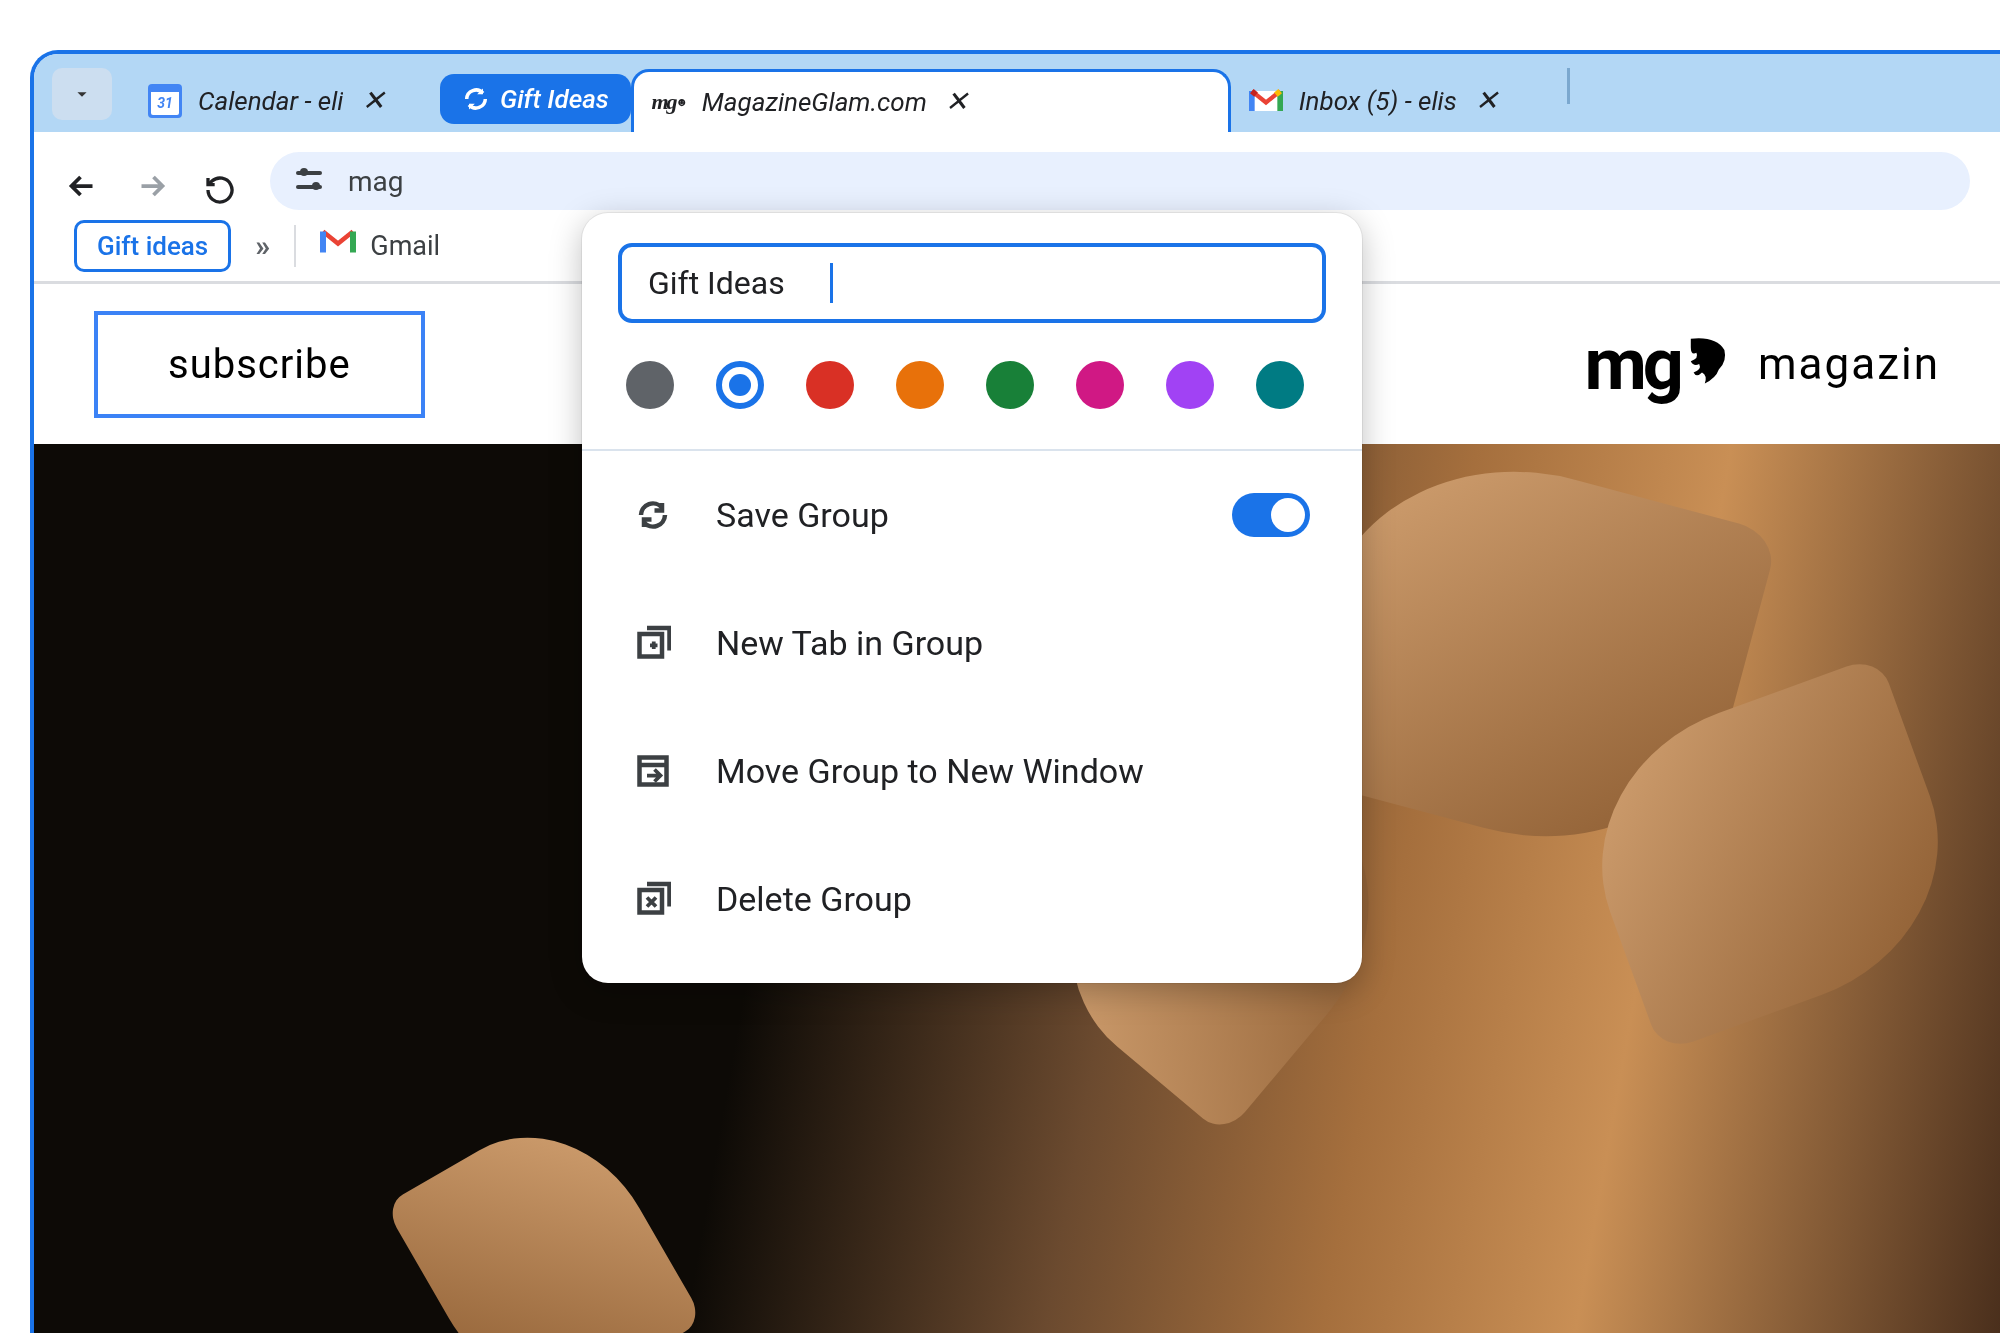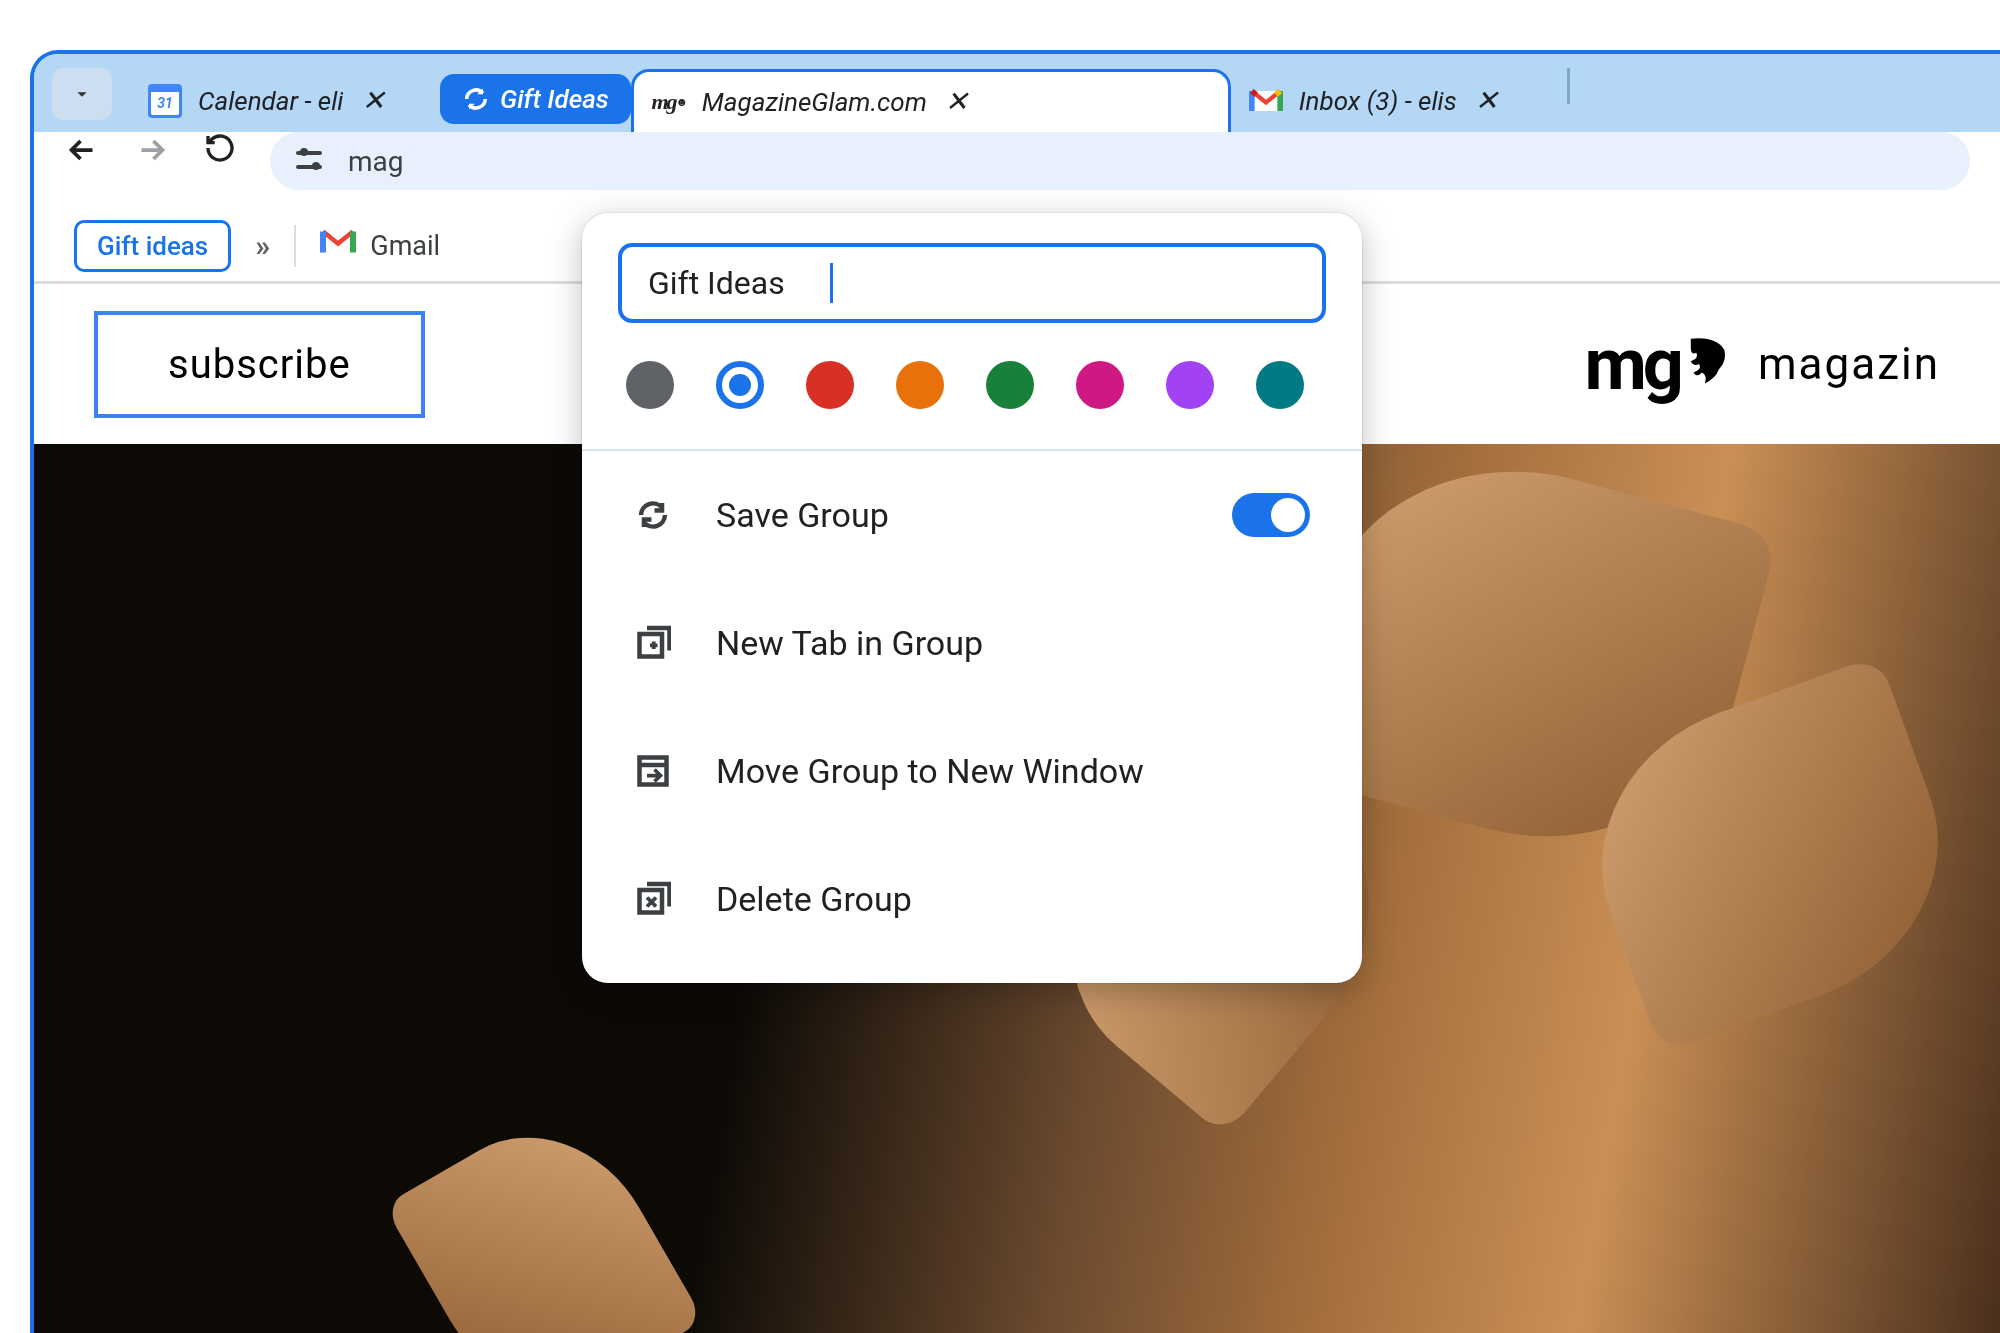--- a/index.html
+++ b/index.html
@@ -15,21 +15,21 @@
   .tab .favicon { width: 34px; height: 34px; margin-right: 16px; flex-shrink: 0; display: flex; align-items: center; justify-content: center; }
   .tab .title { white-space: nowrap; overflow: hidden; text-overflow: clip; }
   .tab .close { margin-left: 18px; font-size: 28px; font-weight: 400; line-height: 1; color: #202124; flex-shrink: 0; }
   .tab-cal { width: 310px; }
   .tab-giftideas { background: #1a73e8; color: #fff; border-radius: 14px; height: 50px; margin-bottom: 8px; padding: 0 22px; gap: 10px; font-weight: 500; }
   .tab-magglam { width: 600px; }
   .tab-inbox { width: 330px; }
   .tab-sep { width: 3px; height: 36px; background: #7ba8cf; margin: 0 6px 14px 6px; align-self: center; }
 
   
-  .toolbar { height: 78px; background: #fff; display: flex; align-items: flex-start; padding: 0 30px; gap: 34px; border-bottom: 0; }
+  .toolbar { height: 78px; background: #fff; display: flex; align-items: flex-end; padding: 0 30px; gap: 34px; border-bottom: 0; }
   .nav-arrow { font-size: 38px; color: #202124; line-height: 1; }
   .nav-arrow.disabled { color: #9aa0a6; }
   .reload svg { width: 32px; height: 32px; }
   .omnibox { flex: 1; height: 58px; background: #e8f0fe; border-radius: 30px; display: flex; align-items: center; padding: 0 26px; font-size: 28px; color: #3c4043; gap: 22px; }
   .omnibox .tune-icon { width: 30px; height: 24px; position: relative; }
   .omnibox .tune-icon::before { content: ''; position: absolute; width: 26px; height: 4px; background: #3c4043; top: 2px; border-radius: 2px; }
   .omnibox .tune-icon::after { content: ''; position: absolute; width: 26px; height: 4px; background: #3c4043; top: 16px; border-radius: 2px; }
 
   
   .bookmarks { height: 74px; background: #fff; display: flex; align-items: center; padding: 0 40px; gap: 24px; border-bottom: 3px solid #dadce0; }
@@ -116,21 +116,21 @@
       <span class="favicon fav-gmail">
         <svg viewBox="0 0 24 18">
             <path d="M2 2h20v14H2z" fill="#fff"></path>
             <path d="M2 2l10 8L22 2" fill="none" stroke="#ea4335" stroke-width="3"></path>
             <path d="M2 2v14" stroke="#4285f4" stroke-width="4"></path>
             <path d="M22 2v14" stroke="#34a853" stroke-width="4"></path>
             <path d="M2 2l3 2.5" stroke="#c5221f" stroke-width="4"></path>
             <path d="M22 2l-3 2.5" stroke="#fbbc04" stroke-width="4"></path>
           </svg>
       </span>
-      <span class="title">Inbox (3) - elis</span>
+      <span class="title">Inbox (5) - elis</span>
       <span class="close">✕</span>
     </div>
 
     <div class="tab-sep"></div>
   </div>
 
   <div class="toolbar">
     <span class="nav-arrow">
       <svg width="36" height="36" viewBox="0 0 24 24" fill="none" stroke="#202124" stroke-width="2.5">
           <path d="M19 12H5M11 18l-6-6 6-6"></path>

